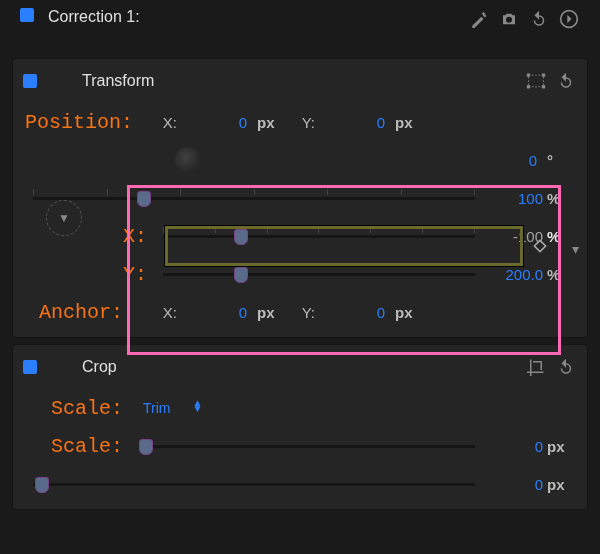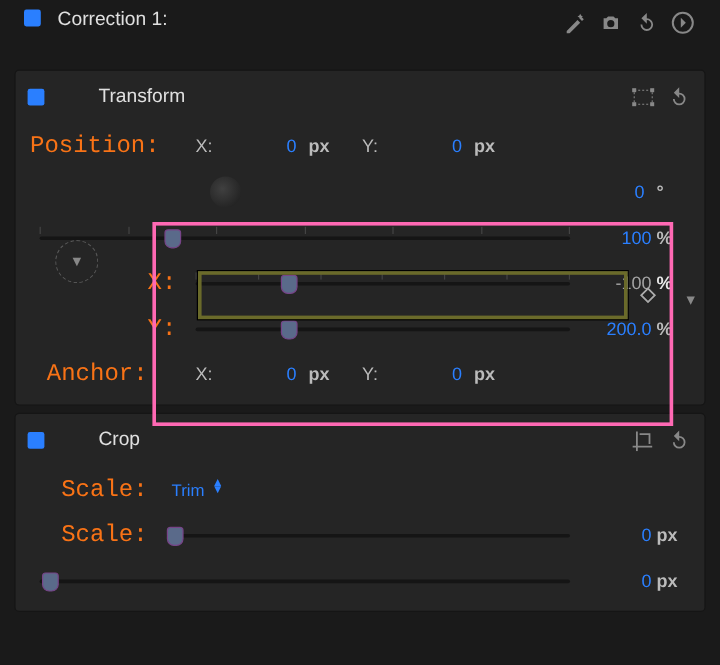--- a/index.html
+++ b/index.html
@@ -22,21 +22,21 @@
   .slider-ticks span { width: 1px; height: 6px; background: #444; }
   .slider-thumb { position: absolute; top: 2px; width: 14px; height: 16px; background: #5a6a8a; border: 1px solid #748; border-radius: 3px 3px 6px 6px; transform: translateX(-50%); }
   .dot { width: 26px; height: 26px; border-radius: 50%; background: radial-gradient(circle at 40% 40%, #404040, #1a1a1a); margin-left: 12px; flex-shrink: 0; }
   .disclosure { position: absolute; left: 46px; top: 200px; width: 36px; height: 36px; border: 1px dashed #555; border-radius: 50%; display: flex; align-items: center; justify-content: center; color: #888; font-size: 12px; }
   .pink-box { position: absolute; border: 3px solid #ff69b4; pointer-events: none; left: 127px; top: 185px; width: 434px; height: 170px; }
   .olive-box { position: absolute; border: 3px solid #6a6a2a; pointer-events: none; left: 165px; top: 226px; width: 358px; height: 40px; box-shadow: 0 0 0 1px #000; }
   .keyframe-diamond { position: absolute; left: 533px; top: 239px; width: 14px; height: 14px; color: #aaa; }
   .more-dot { position: absolute; left: 572px; top: 241px; }
   .crop-icon svg { width: 18px; height: 18px; }
   .bounds-icon svg { width: 20px; height: 18px; }
-  .dropdown { color: #2a7fff; display: flex; align-items: flex-start; gap: 6px; }
+  .dropdown { color: #2a7fff; display: flex; align-items: flex-start; gap: 22px; }
   .dropdown .arrows { color: #2a7fff; font-size: 10px; line-height: 6px; display: flex; flex-direction: column; }
 
   
   .top-bar { display: flex; align-items: flex-start; height: 44px; padding: 0 20px; margin-top: 8px; }
   .top-bar .section-title { font-size: 16px; }
   .spacer { flex: 1; }
 
   .val-white { color: #a3a3a3; font-size: 15px; width: 64px; text-align: right; padding-right: 4px; }
 </style>
 </head>

